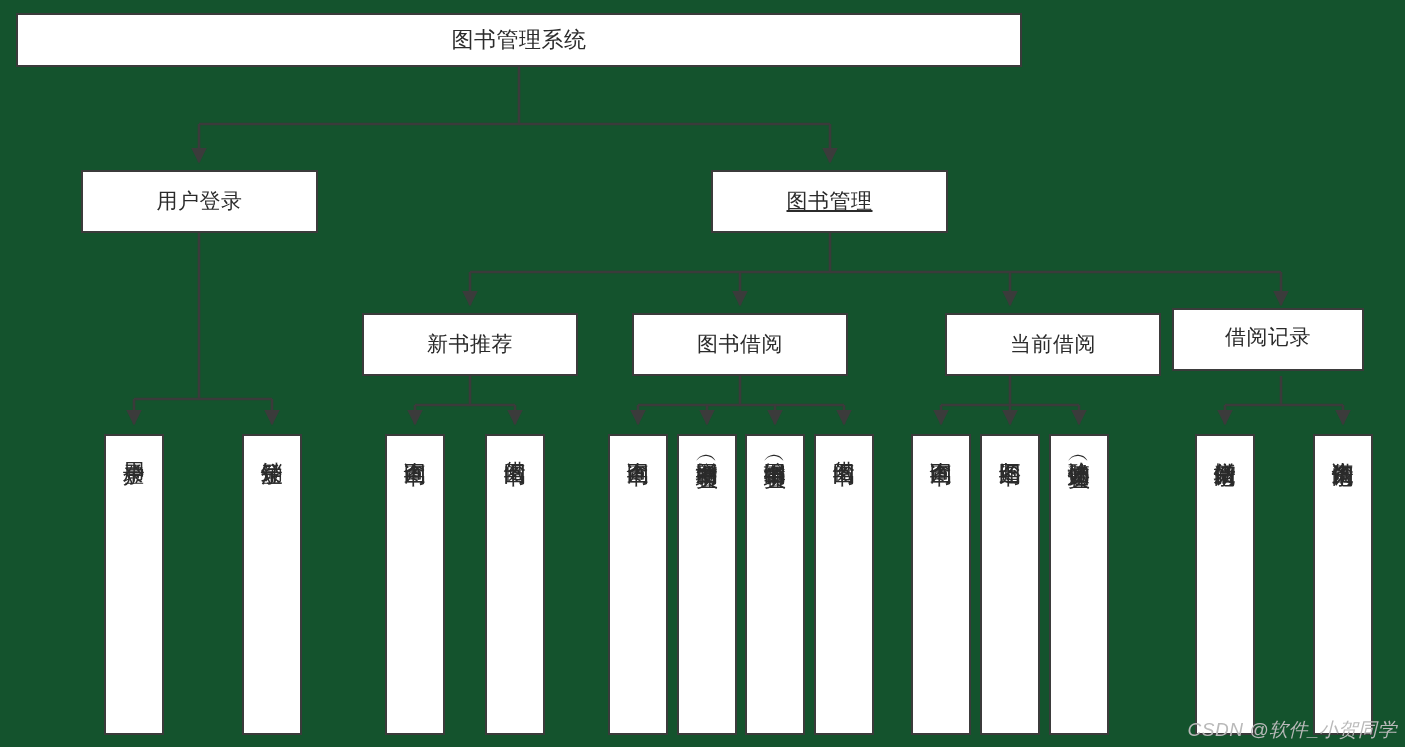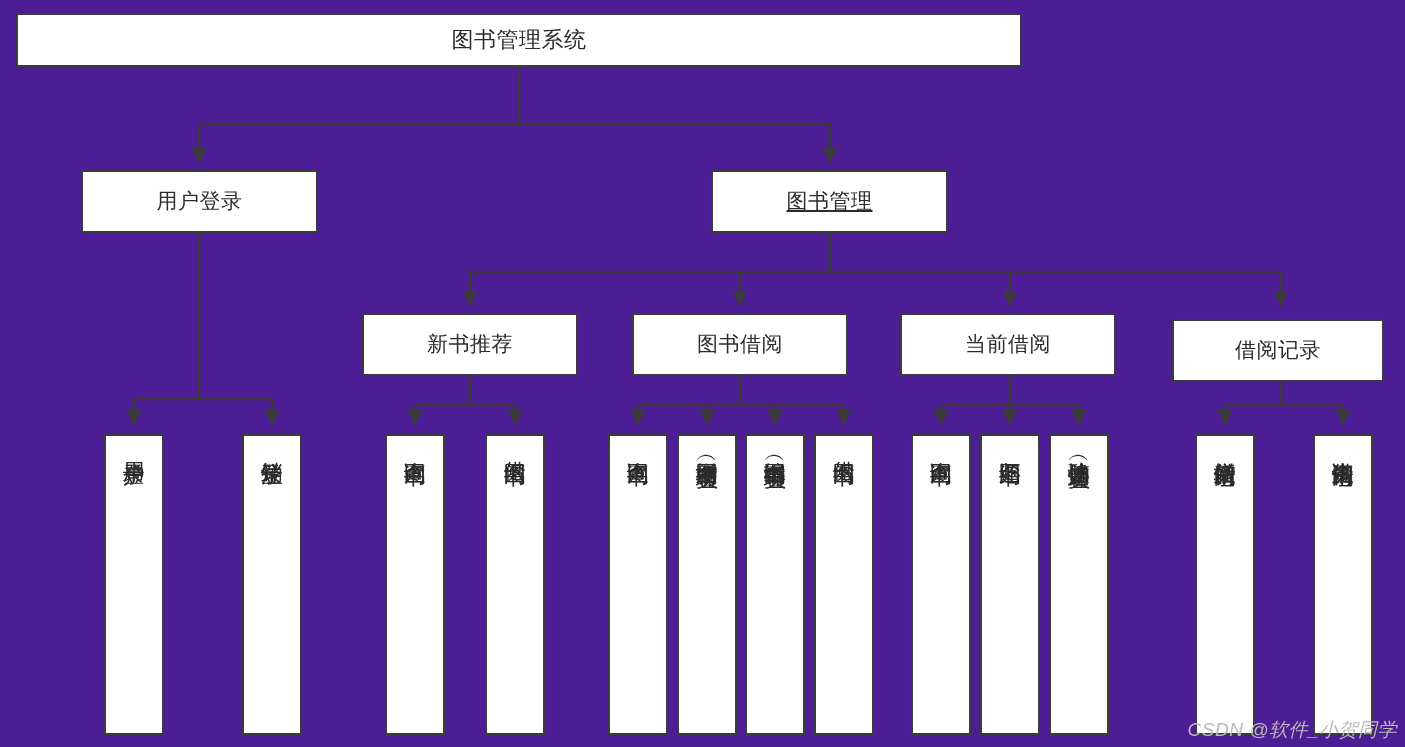--- a/index.html
+++ b/index.html
@@ -8,21 +8,21 @@
     padding: 0;
     background: #ffffff;
   }
   body {
     font-family: "Liberation Sans", "DejaVu Sans", sans-serif;
   }
   #canvas {
     position: relative;
     width: 1405px;
     height: 747px;
-    background: #4c1d95;
+    background: #14532d;
     overflow: hidden;
   }
   #wires {
     position: absolute;
     left: 0;
     top: 0;
     width: 1405px;
     height: 747px;
     pointer-events: none;
   }
@@ -139,24 +139,24 @@
   <div class="node h" style="left:711px; top:170px; width:237px; height:63px;text-decoration:underline;">
     <span class="label">图书管理</span>
   </div>
 
   <div class="node h" style="left:632px; top:313px; width:216px; height:63px;">
     <span class="label">图书借阅</span>
   </div>
   <div class="node h" style="left:362px; top:313px; width:216px; height:63px;">
     <span class="label">新书推荐</span>
   </div>
-  <div class="node h" style="left:900px; top:313px; width:216px; height:63px;">
+  <div class="node h" style="left:945px; top:313px; width:216px; height:63px;">
     <span class="label">当前借阅</span>
   </div>
-  <div class="node h" style="left:1172px; top:319px; width:212px; height:63px;">
+  <div class="node h" style="left:1172px; top:308px; width:192px; height:63px;font-family:Liberation Mono, monospace;">
     <span class="label">借阅记录</span>
   </div>
 
   <div class="node v" style="left:104px; top:434px; width:60px; height:301px;">
     <span class="label">用户登录</span>
   </div>
   <div class="node v" style="left:242px; top:434px; width:60px; height:301px;">
     <span class="label">注销登录</span>
   </div>
 

